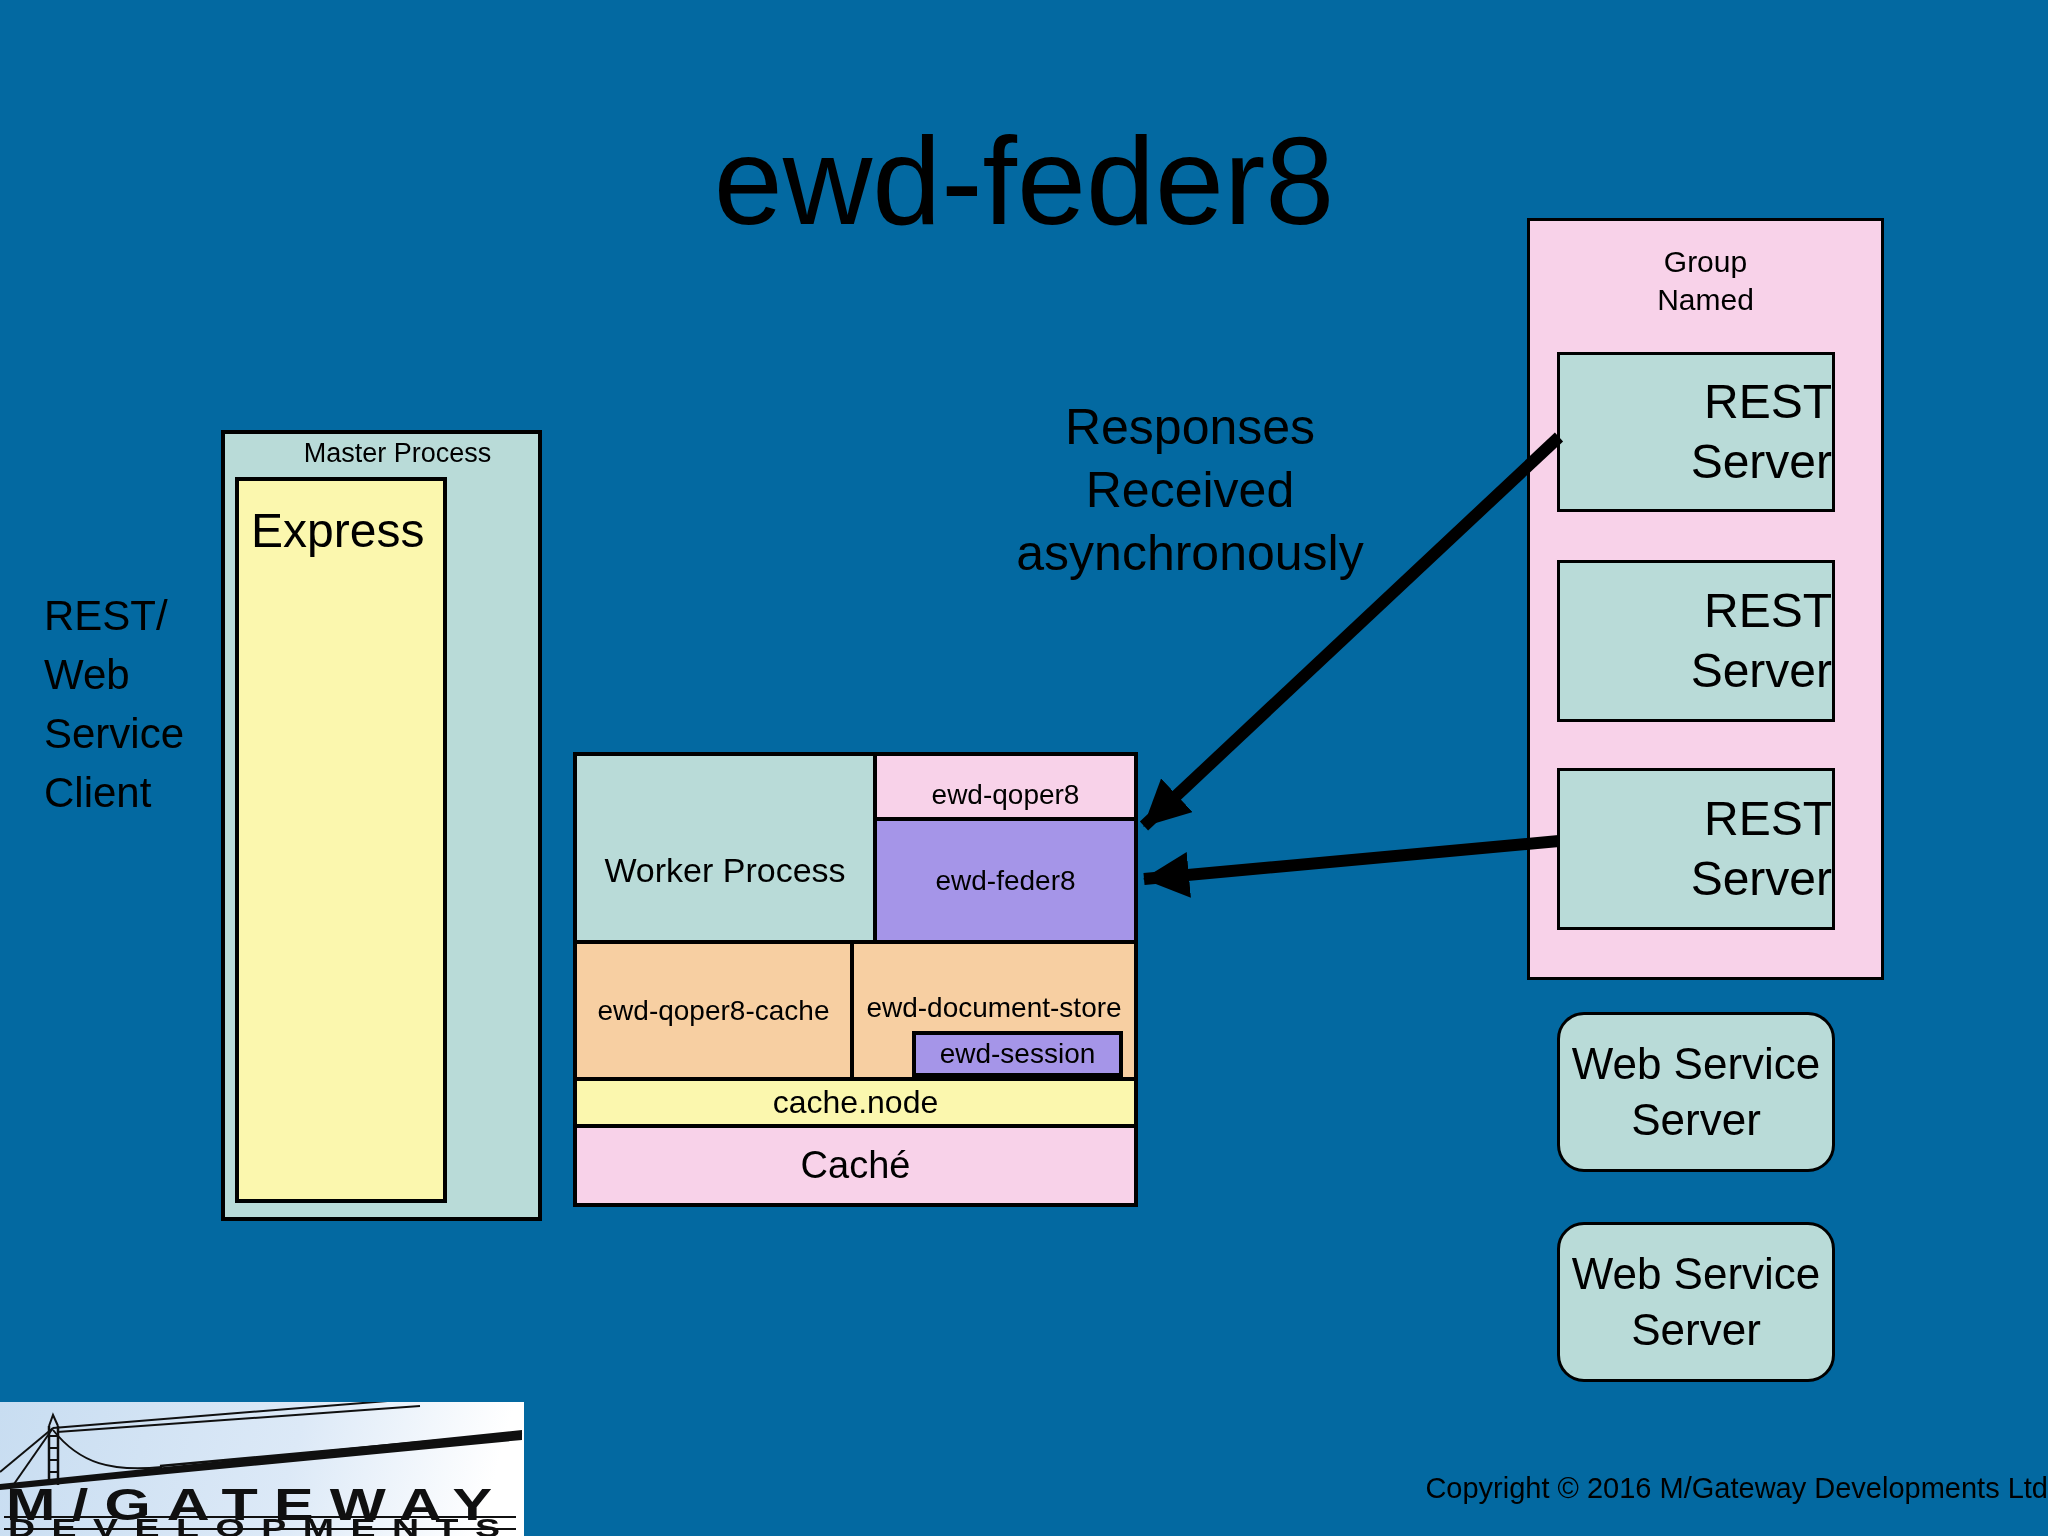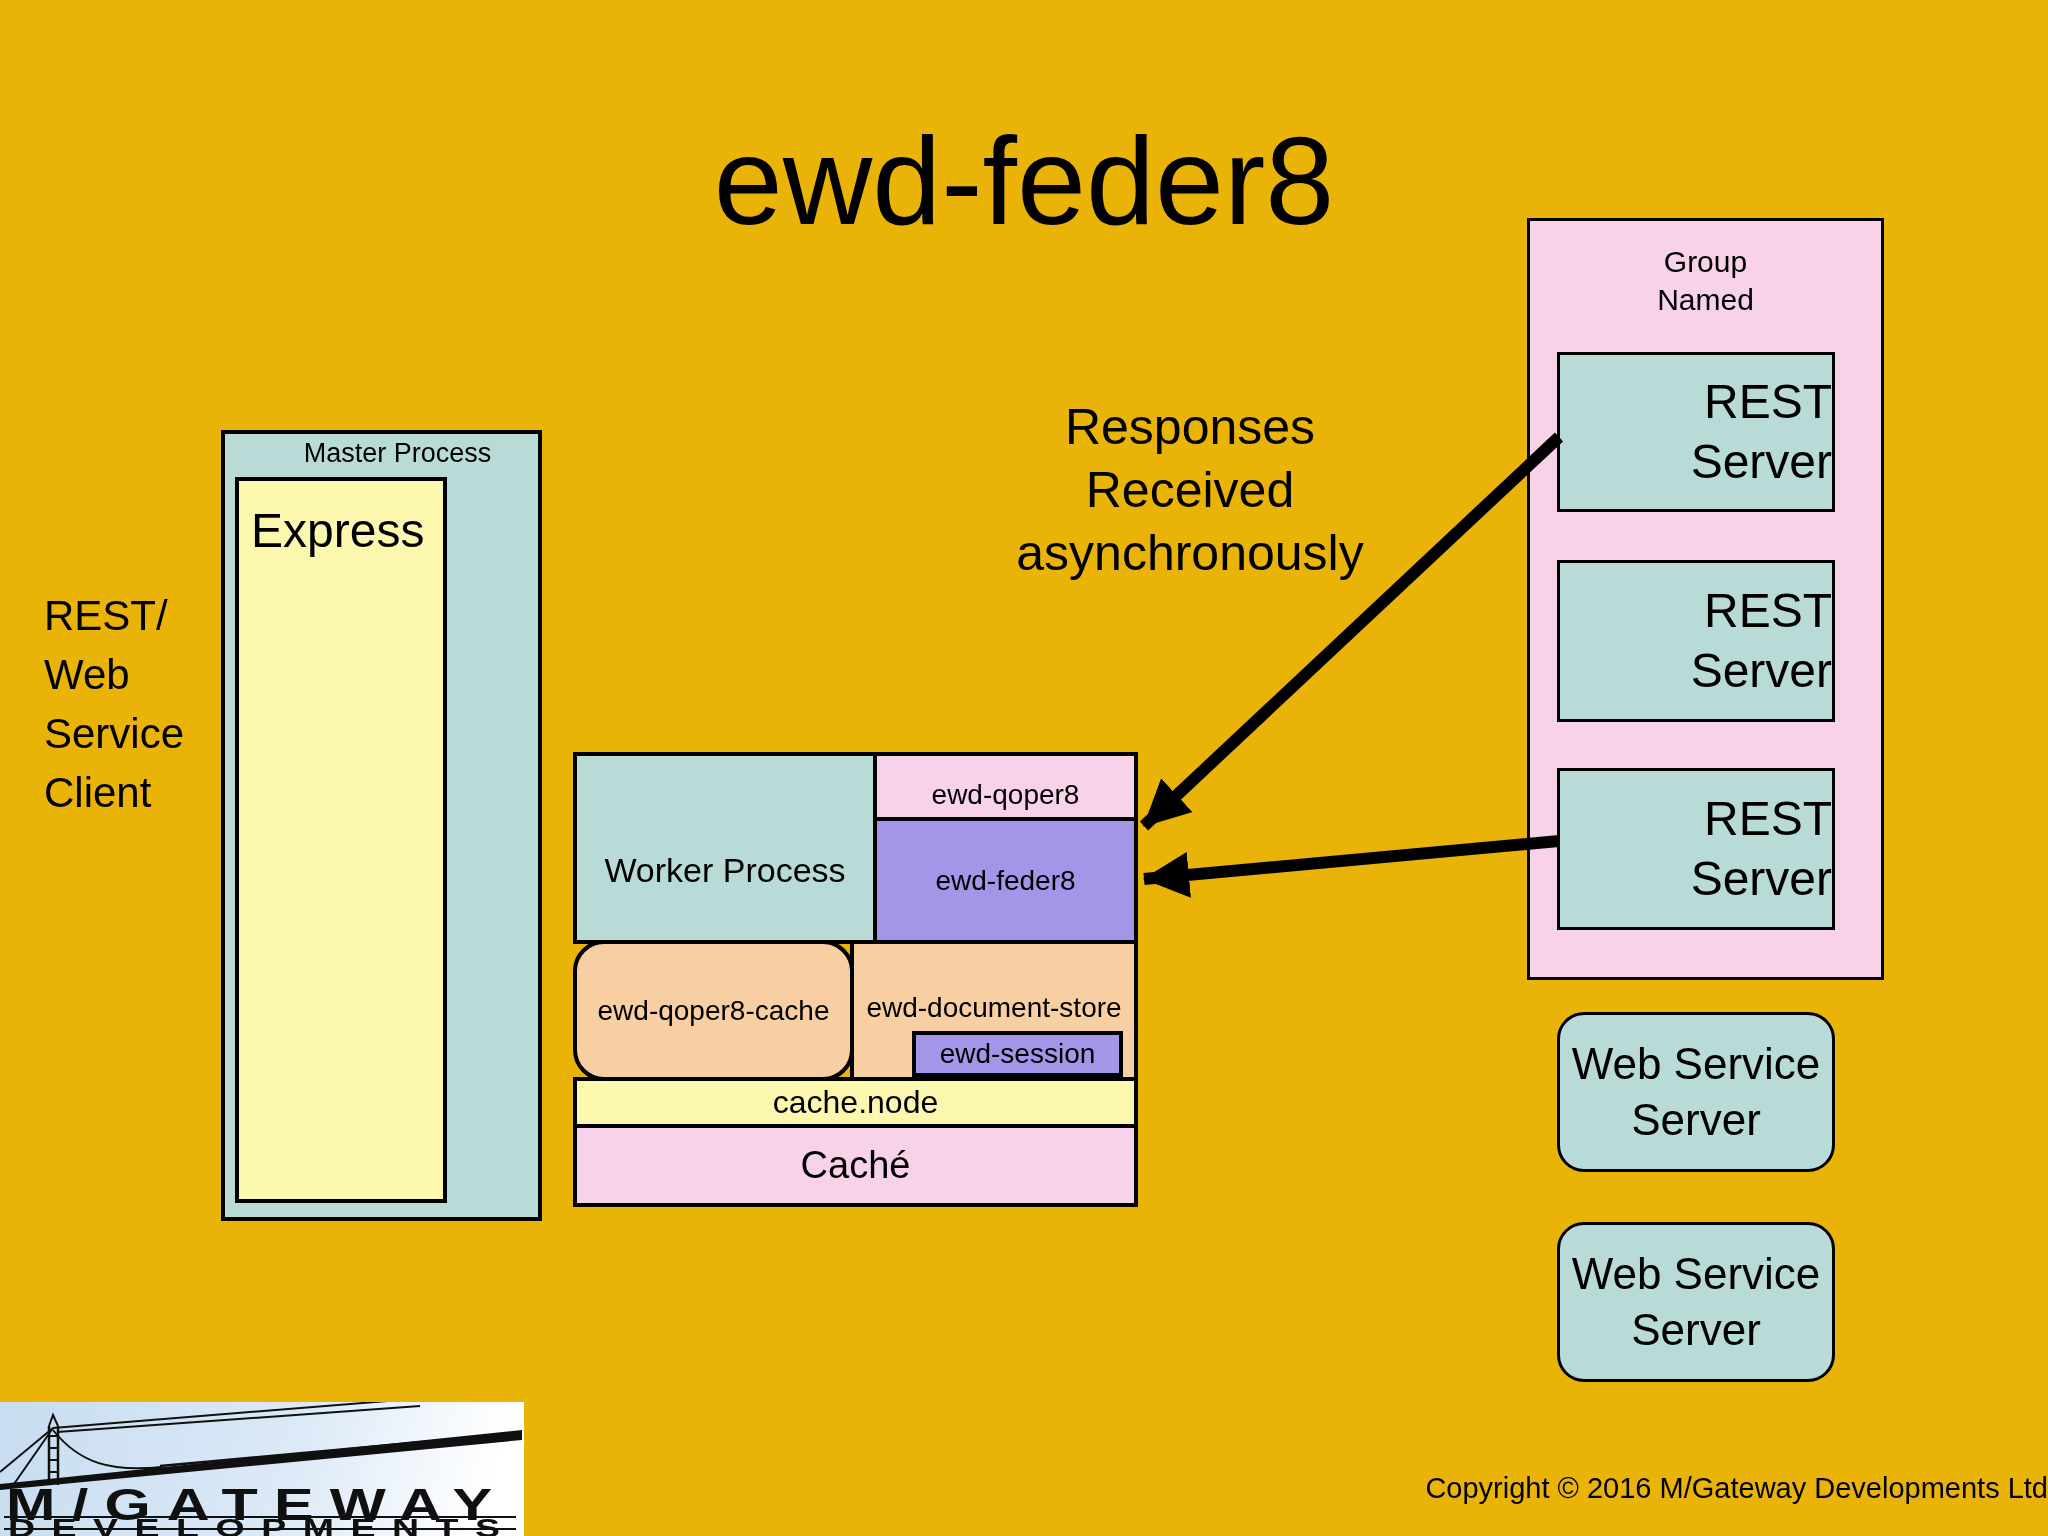--- a/index.html
+++ b/index.html
@@ -1,18 +1,18 @@
 <!DOCTYPE html>
 <html><head>
 <meta charset="utf-8">
 <style>
   html,body{margin:0;padding:0;background:#ffffff;}
   body{width:2048px;height:1536px;overflow:hidden;
        font-family:"Liberation Sans","DejaVu Sans",sans-serif;color:#000;}
-  .stage{position:relative;width:2048px;height:1536px;background:#eab308;}
+  .stage{position:relative;width:2048px;height:1536px;background:#0369a1;}
 
   .abs{position:absolute;box-sizing:border-box;}
 
   
   .title{left:0;right:0;top:104px;text-align:center;font-size:124px;line-height:1.25;}
 
   
   .client{left:44px;top:586px;font-size:42px;line-height:59px;}
 
   
@@ -30,21 +30,21 @@
 
   
   .worker-teal{left:573px;top:752px;width:304px;height:192px;
                display:flex;align-items:center;justify-content:center;
                padding-top:44px;font-size:34px;}
   .qoper8{left:873px;top:752px;width:265px;height:86px;
           display:flex;align-items:center;justify-content:center;font-size:28px;}
   .feder8{left:873px;top:817px;width:265px;height:127px;
           display:flex;align-items:center;justify-content:center;font-size:28px;}
   .qcache{left:573px;top:940px;width:281px;height:141px;
-          display:flex;align-items:center;justify-content:center;font-size:28px;border-radius:31px;}
+          display:flex;align-items:center;justify-content:center;font-size:28px;}
   .docstore{left:850px;top:940px;width:288px;height:141px;
             text-align:center;padding-top:48px;font-size:28px;}
   .session{left:912px;top:1031px;width:211px;height:46px;
            display:flex;align-items:center;justify-content:center;font-size:28px;}
   .cachenode{left:573px;top:1077px;width:565px;height:51px;
              display:flex;align-items:center;justify-content:center;font-size:32px;}
   .cachedb{left:573px;top:1124px;width:565px;height:83px;
            display:flex;align-items:center;justify-content:center;font-size:38px;}
 
   

